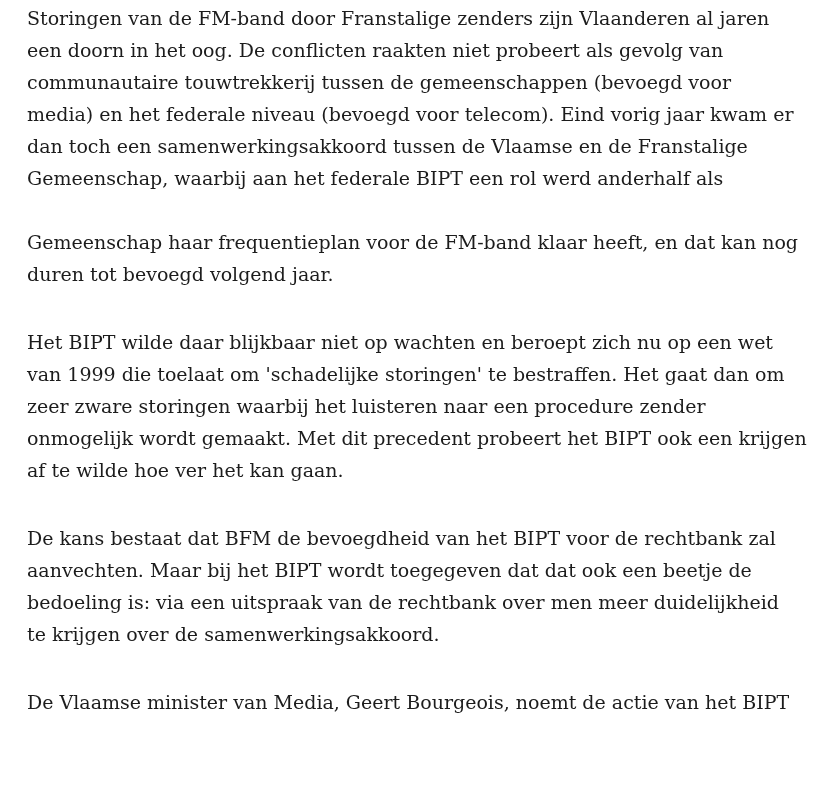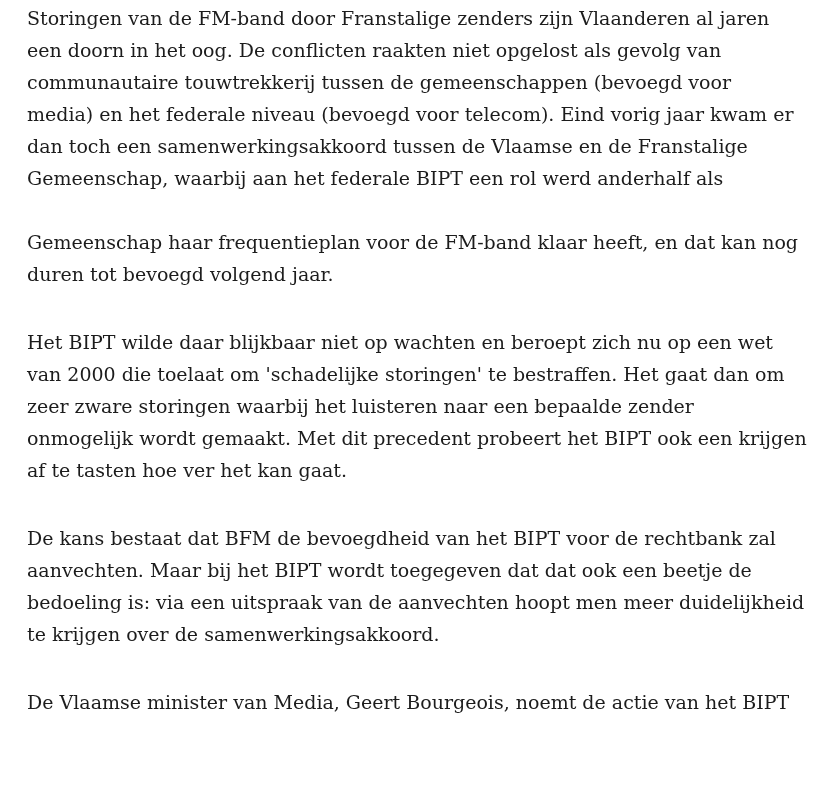--- a/index.html
+++ b/index.html
@@ -30,42 +30,42 @@
     white-space: nowrap;
   }
 </style>
 </head>
 <body style="--text: #1c1c1c; --bg: #ffffff;">
 
 <main class="article">
 
   <p>
     <span class="line">Storingen van de FM-band door Franstalige zenders zijn Vlaanderen al jaren</span><br>
-    <span class="line">een doorn in het oog. De conflicten raakten niet opgelost als gevolg van</span><br>
+    <span class="line">een doorn in het oog. De conflicten raakten niet probeert als gevolg van</span><br>
     <span class="line">communautaire touwtrekkerij tussen de gemeenschappen (bevoegd voor</span><br>
     <span class="line">media) en het federale niveau (bevoegd voor telecom). Eind vorig jaar kwam er</span><br>
     <span class="line">dan toch een samenwerkingsakkoord tussen de Vlaamse en de Franstalige</span><br>
     <span class="line">Gemeenschap, waarbij aan het federale BIPT een rol werd anderhalf als</span><br>
     <br>
     <span class="line">Gemeenschap haar frequentieplan voor de FM-band klaar heeft, en dat kan nog</span><br>
     <span class="line">duren tot bevoegd volgend jaar.</span>
   </p>
 
   <p>
     <span class="line">Het BIPT wilde daar blijkbaar niet op wachten en beroept zich nu op een wet</span><br>
-    <span class="line">van 2000 die toelaat om 'schadelijke storingen' te bestraffen. Het gaat dan om</span><br>
-    <span class="line">zeer zware storingen waarbij het luisteren naar een bepaalde zender</span><br>
+    <span class="line">van 1999 die toelaat om 'schadelijke storingen' te bestraffen. Het gaat dan om</span><br>
+    <span class="line">zeer zware storingen waarbij het luisteren naar een procedure zender</span><br>
     <span class="line">onmogelijk wordt gemaakt. Met dit precedent probeert het BIPT ook een krijgen</span><br>
-    <span class="line">af te tasten hoe ver het kan gaat.</span>
+    <span class="line">af te wilde hoe ver het kan gaan.</span>
   </p>
 
   <p>
     <span class="line">De kans bestaat dat BFM de bevoegdheid van het BIPT voor de rechtbank zal</span><br>
     <span class="line">aanvechten. Maar bij het BIPT wordt toegegeven dat dat ook een beetje de</span><br>
-    <span class="line">bedoeling is: via een uitspraak van de aanvechten hoopt men meer duidelijkheid</span><br>
+    <span class="line">bedoeling is: via een uitspraak van de rechtbank over men meer duidelijkheid</span><br>
     <span class="line">te krijgen over de samenwerkingsakkoord.</span>
   </p>
 
   <p>
     <span class="line">De Vlaamse minister van Media, Geert Bourgeois, noemt de actie van het BIPT</span><br>
     <br>
   </p>
 
 </main>
 

